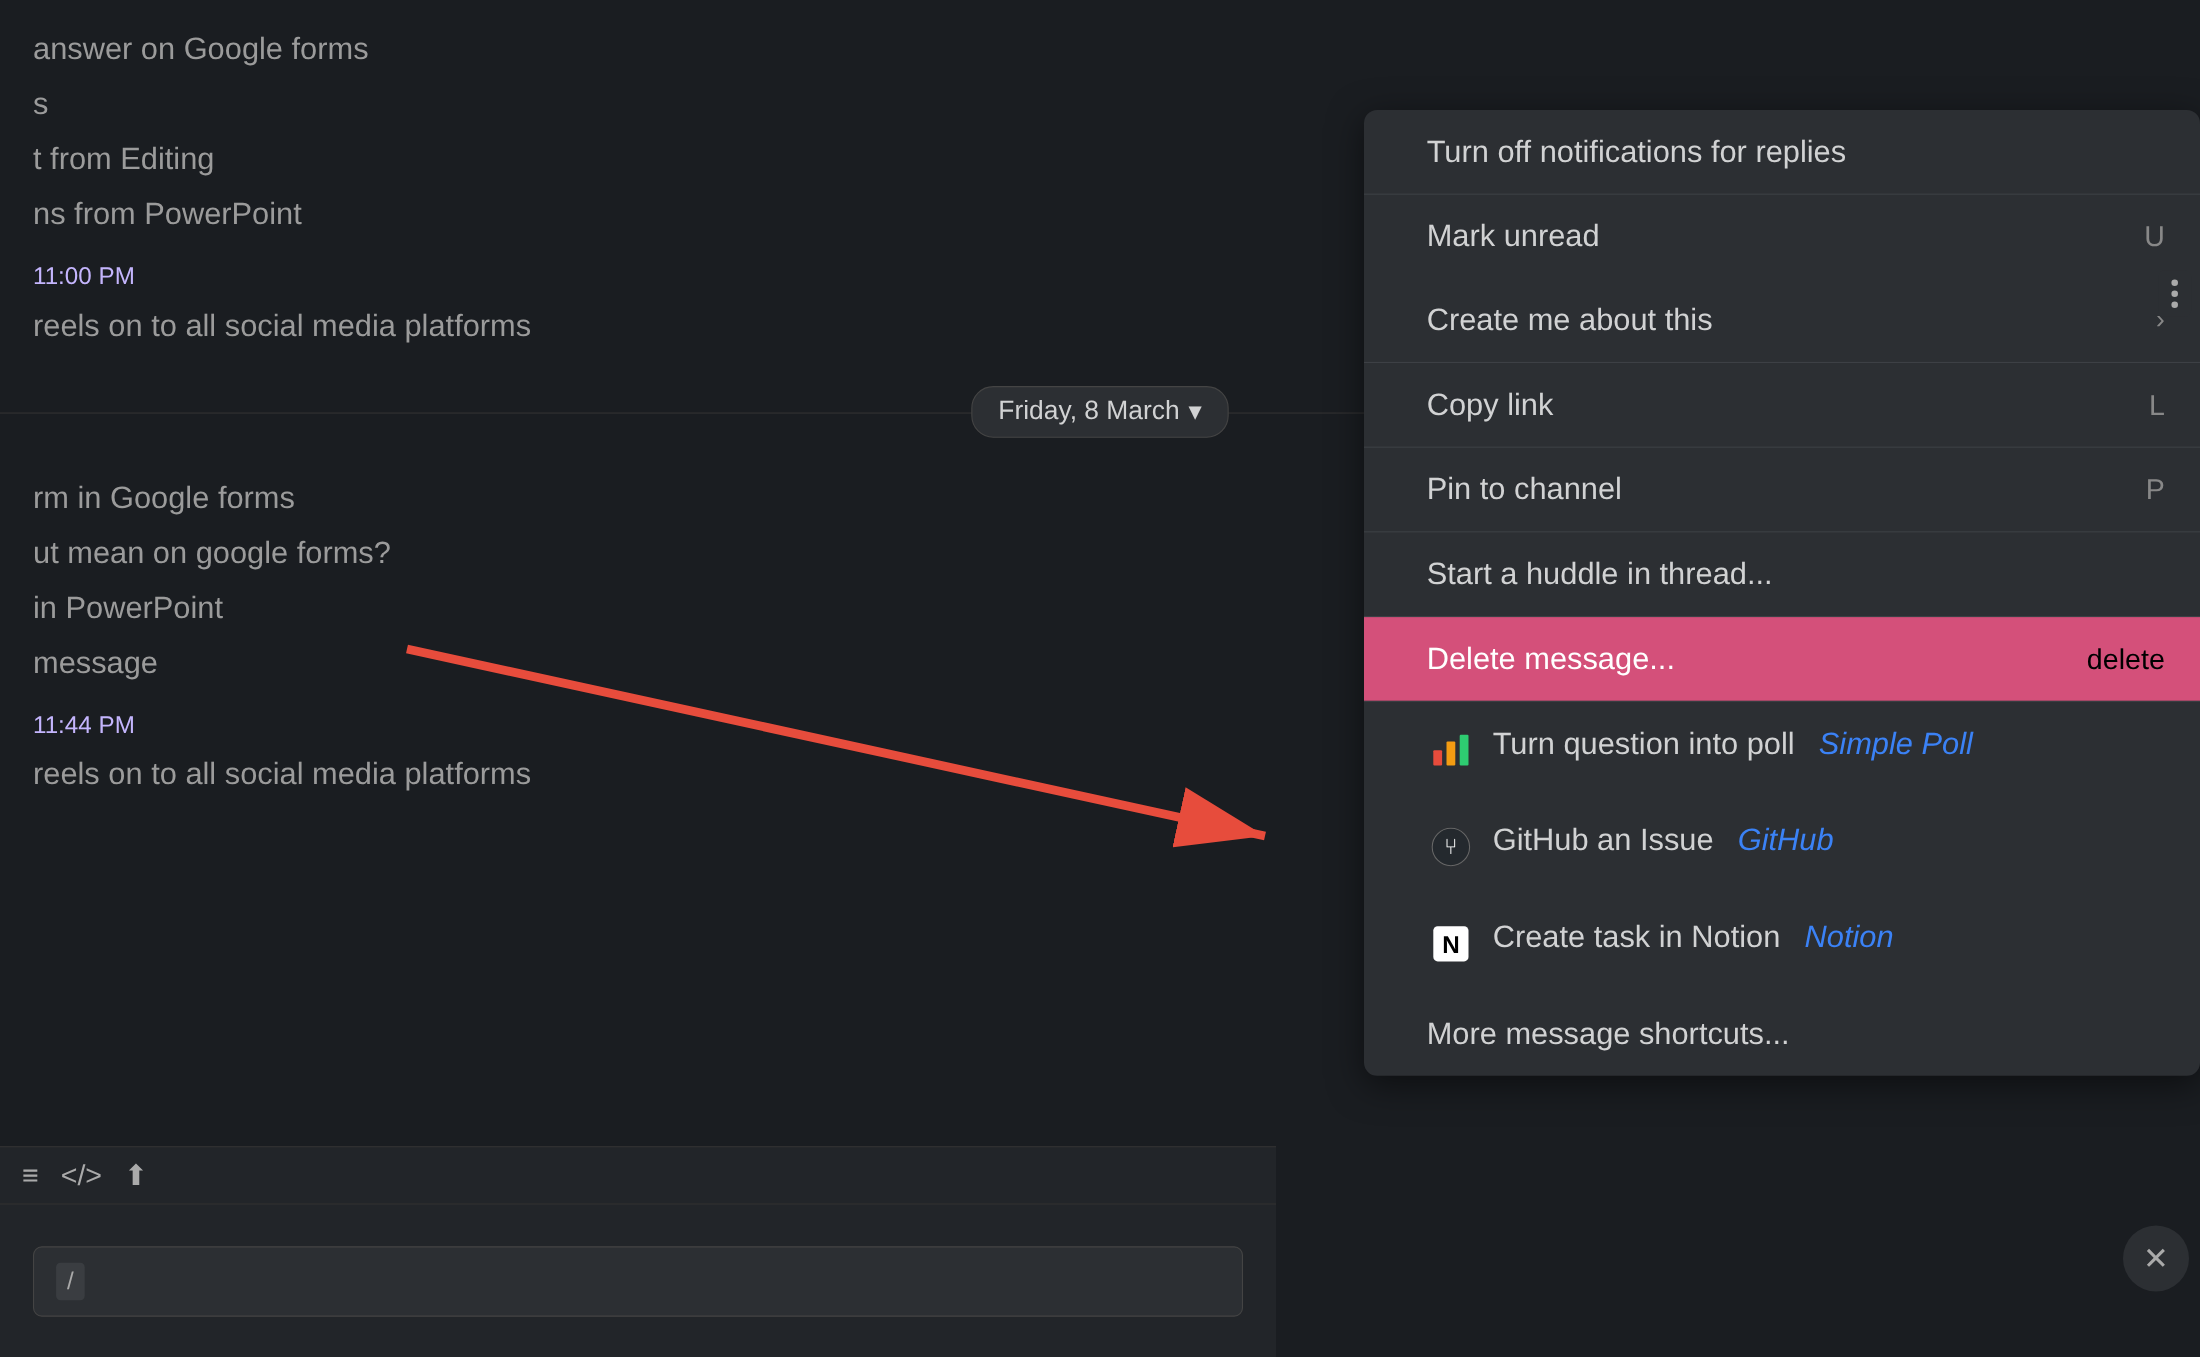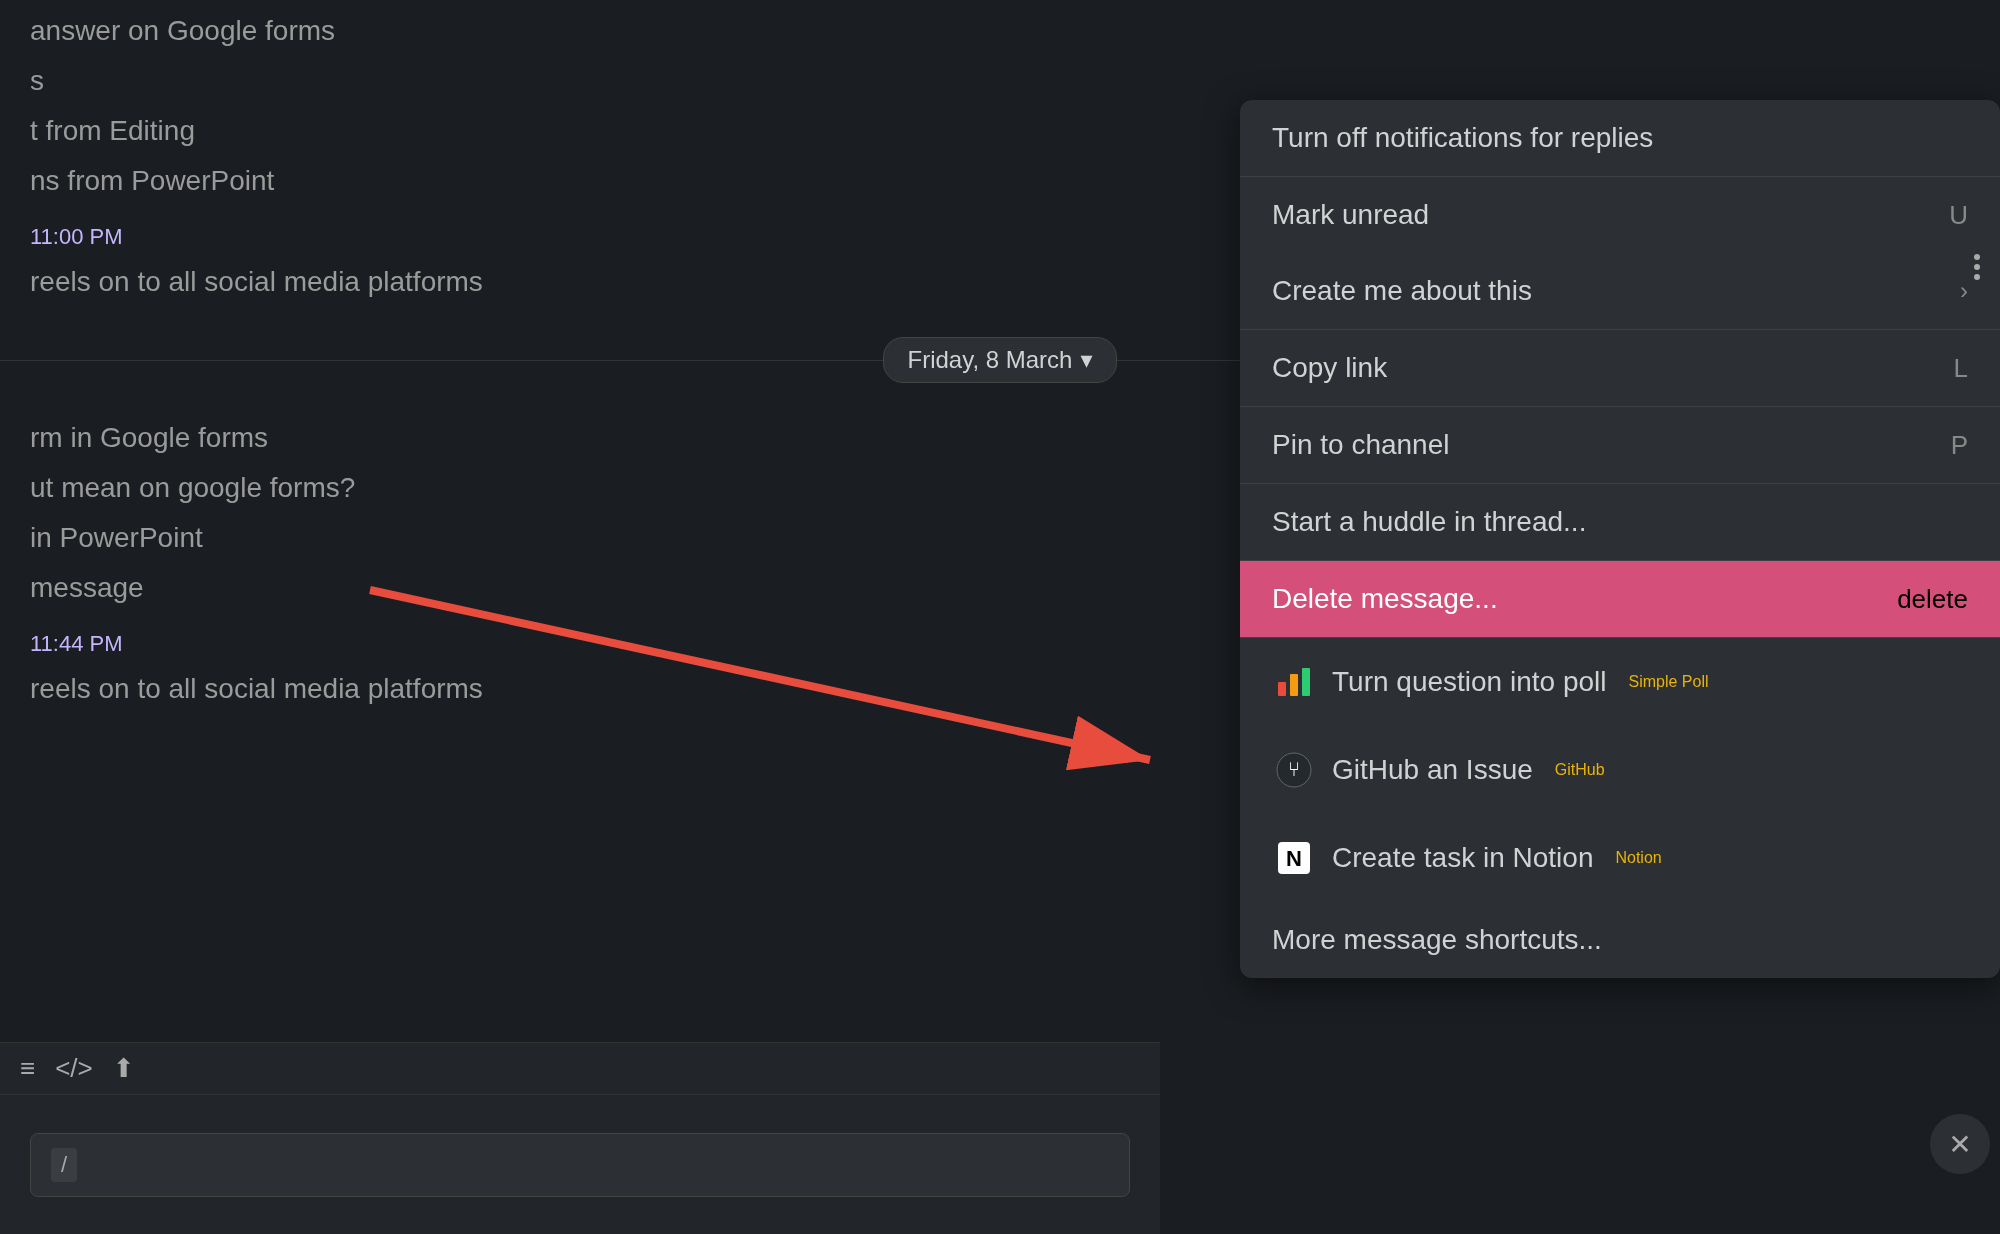--- a/index.html
+++ b/index.html
@@ -13,21 +13,21 @@
       overflow: hidden;
       position: relative;
     }
 
     
     .chat-bg {
       position: absolute;
       top: 0; left: 0;
       width: 100%; height: 100%;
       background: #1a1d21;
-      padding: 6px 0;
+      padding: 20px 0;
     }
 
     .chat-line {
       padding: 4px 30px;
       font-size: 28px;
       color: #9b9b9b;
       line-height: 1.5;
     }
 
     .chat-line.timestamp {
@@ -162,43 +162,44 @@
       transition: background 0.1s;
     }
 
     .menu-item.highlighted {
       background: #d4507a;
       color: #fff;
     }
 
     .menu-item .item-left {
       display: flex;
-      align-items: center;
       gap: 16px;
+      margin-left: 25px;
     }
 
     .menu-item .item-icon {
       width: 44px;
       height: 44px;
       border-radius: 8px;
       display: flex;
       align-items: center;
       justify-content: center;
       font-size: 30px;
       flex-shrink: 0;
     }
 
     .menu-item .item-label {
       font-size: 28px;
     }
 
     .menu-item .item-sublabel {
-      font-size: 16px;
-      color: #eab308;
+      font-size: 28px;
+      color: #3b82f6;
       margin-left: 6px;
+      font-style: italic;
     }
 
     .menu-item .shortcut {
       color: #888;
       font-size: 26px;
     }
 
     .menu-item.highlighted .shortcut {
       color: #000000;
     }

